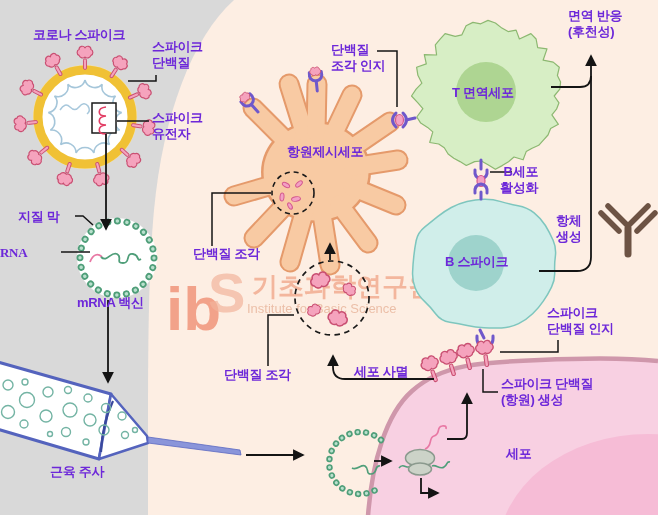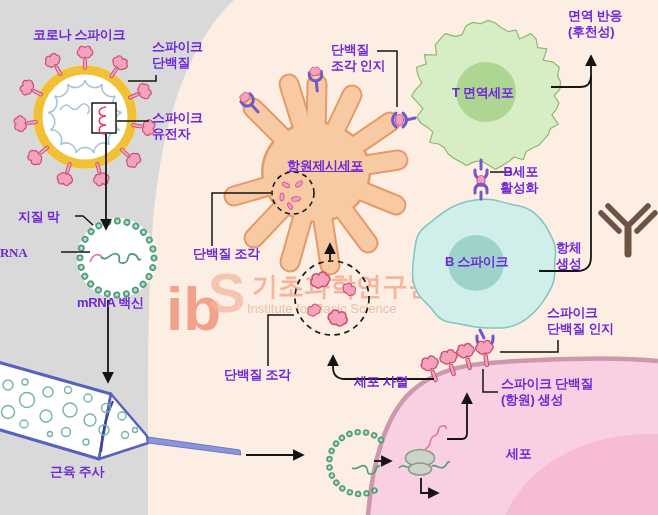--- a/index.html
+++ b/index.html
@@ -244,32 +244,32 @@
 
 <div class="lbl" style="left:33px;top:27px;">코로나 스파이크</div>
 <div class="lbl" style="left:152px;top:39px;">스파이크
 단백질</div>
 <div class="lbl" style="left:152px;top:110px;">스파이크
 유전자</div>
 <div class="lbl" style="left:18px;top:209px;">지질 막</div>
 <div class="lbl" style="left:0;top:245px;font-family:Liberation Serif, serif;">RNA</div>
 <div class="lbl" style="left:77px;top:295px;">mRNA 백신</div>
 <div class="lbl" style="left:50px;top:464px;">근육 주사</div>
-<div class="lbl" style="left:287px;top:158px;text-decoration:underline;">항원제시세포</div>
+<div class="lbl" style="left:287px;top:144px;">항원제시세포</div>
 <div class="lbl" style="left:331px;top:42px;">단백질
 조각 인지</div>
 <div class="lbl" style="left:193px;top:246px;">단백질 조각</div>
 <div class="lbl" style="left:224px;top:367px;">단백질 조각</div>
 <div class="lbl" style="left:452px;top:85px;">T 면역세포</div>
 <div class="lbl" style="left:568px;top:8px;">면역 반응
 (후천성)</div>
 <div class="lbl" style="left:500px;top:164px;text-align:right;">B세포
 활성화</div>
 <div class="lbl" style="left:445px;top:254px;">B 스파이크</div>
-<div class="lbl" style="left:556px;top:240px;text-align:center;">항체
+<div class="lbl" style="left:556px;top:213px;text-align:center;">항체
 생성</div>
 <div class="lbl" style="left:547px;top:305px;">스파이크
 단백질 인지</div>
-<div class="lbl" style="left:354px;top:374px;">세포 사멸</div>
+<div class="lbl" style="left:354px;top:364px;">세포 사멸</div>
 <div class="lbl" style="left:501px;top:376px;">스파이크 단백질
 (항원) 생성</div>
 <div class="lbl" style="left:506px;top:446px;">세포</div>
 </div>
 
 </body></html>

